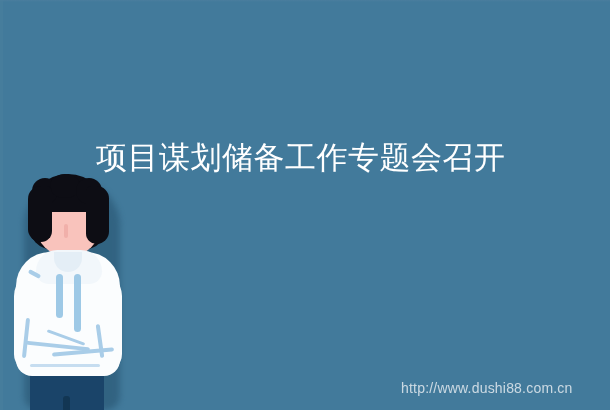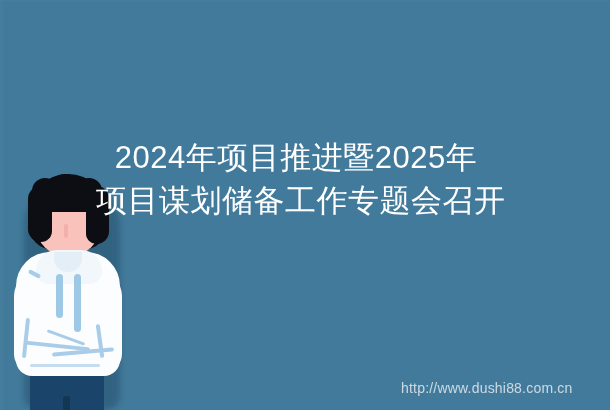--- a/index.html
+++ b/index.html
@@ -307,19 +307,18 @@
     <div class="seam sh-l"></div>
     <div class="seam arm-line-l"></div>
     <div class="seam cross-a"></div>
     <div class="seam cross-b"></div>
     <div class="seam cross-c"></div>
     <div class="seam cuff-r"></div>
     <div class="seam hem"></div>
   </div>
 
   <div class="title">
-    <span class="line">2024年项目推进暨2025年</span>
     <span class="line">项目谋划储备工作专题会召开</span>
   </div>
 
   <div class="watermark">http://www.dushi88.com.cn</div>
 
 </div>
 
 </body></html>

